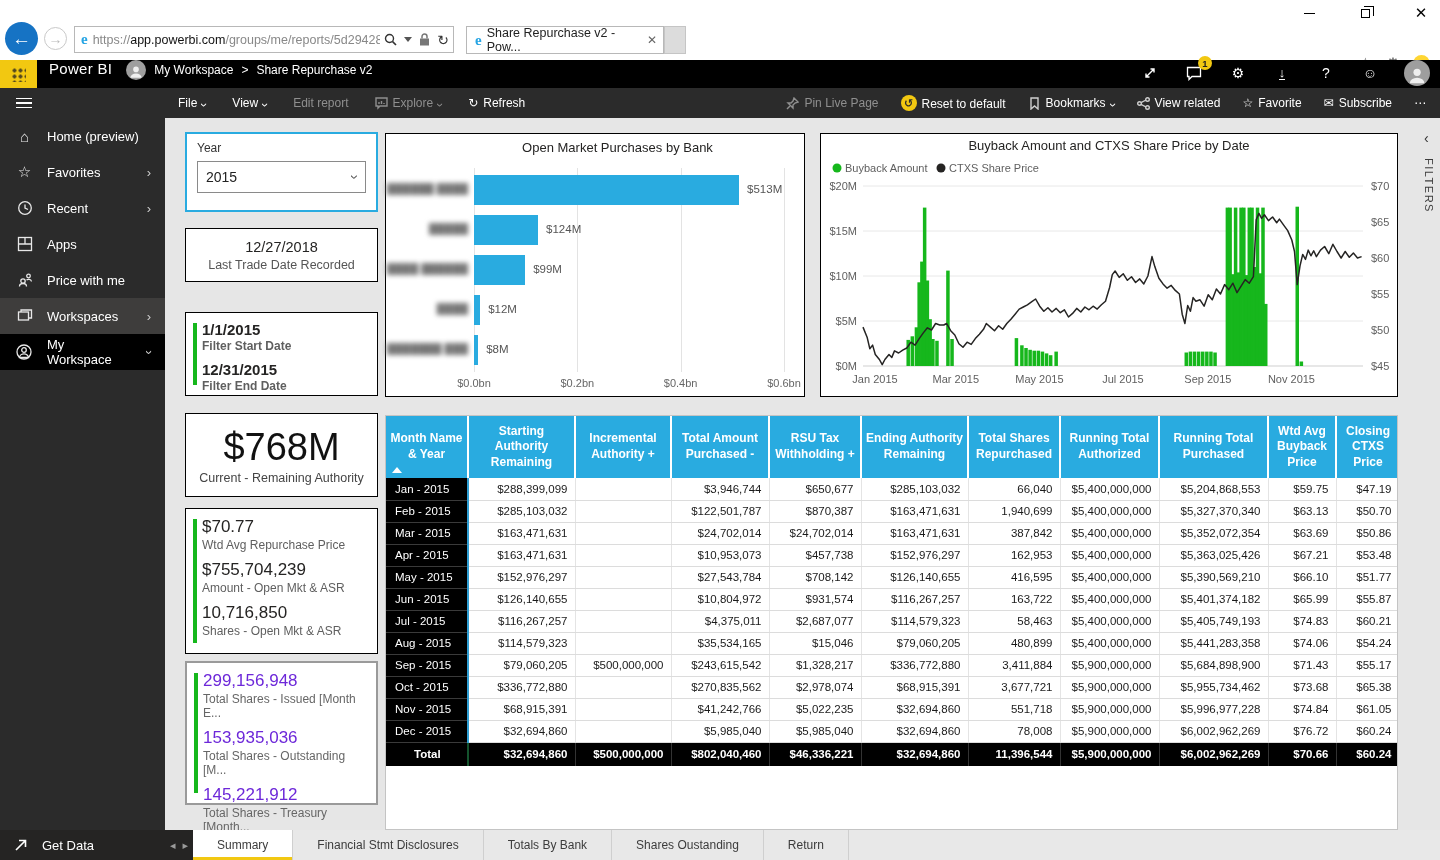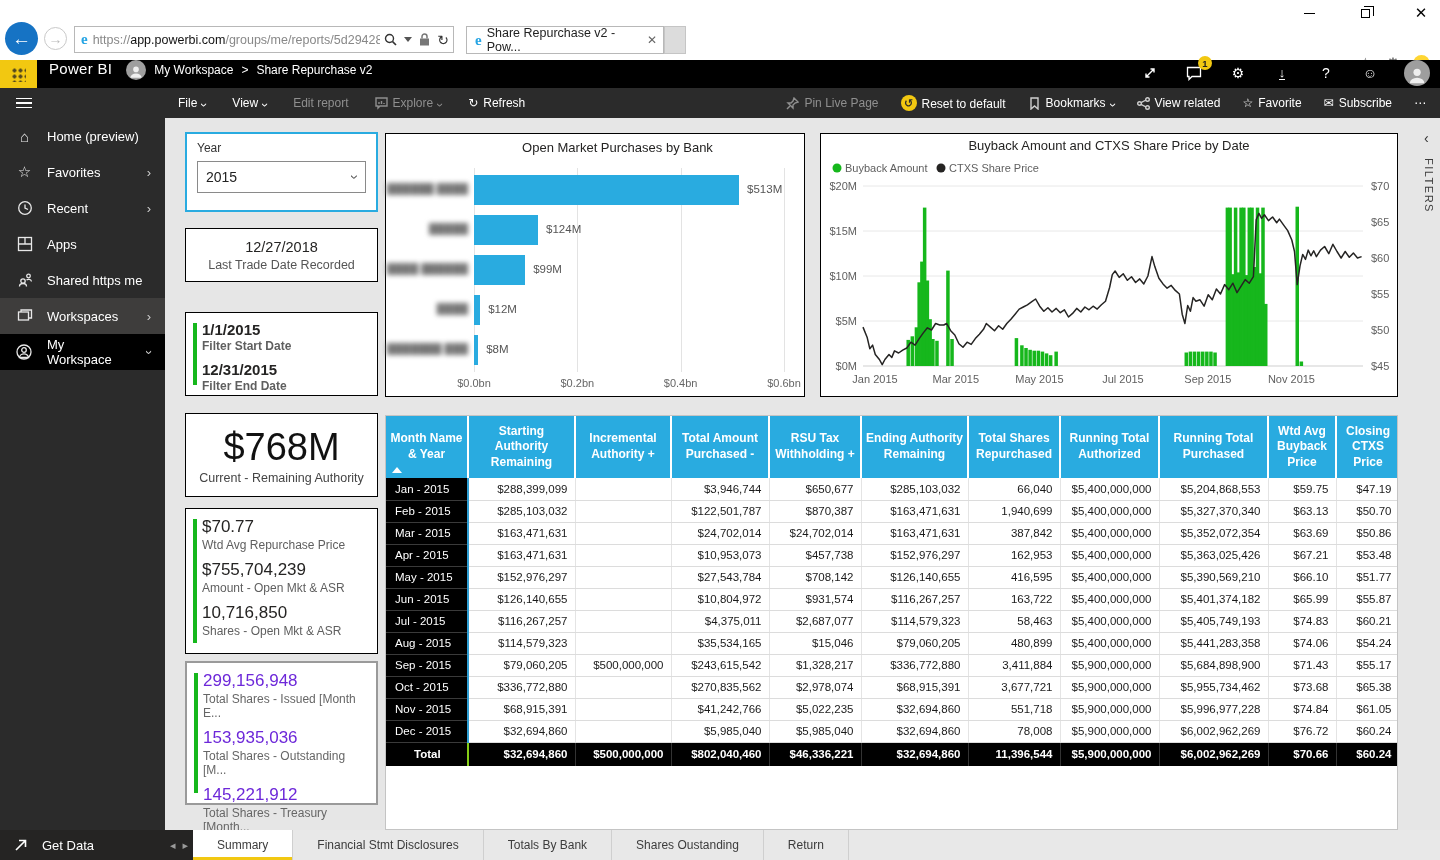--- a/index.html
+++ b/index.html
@@ -111,21 +111,21 @@
   .viz-combo { left:655px; top:15px; width:578px; height:264px; border:1px solid #000; }
 
   
   .viz-table { left:220px; top:297px; width:1013px; height:415px; border:1px solid #c4c4c4; overflow:hidden; }
   table.grid { border-collapse:collapse; table-layout:fixed; width:1013px; }
   table.grid th { background:#29abe0; color:#fff; font-size:12px; font-weight:bold; text-align:center; vertical-align:middle; height:62px; padding:2px 4px; border-right:2px solid #fff; line-height:1.3; position:relative; }
   table.grid th:last-child { border-right:none; }
   table.grid td { font-size:11.5px; color:#1a1a1a; text-align:right; height:22px; padding:0 7px; border-bottom:1px solid #dcdcdc; border-right:1px solid #e4e4e4; white-space:nowrap; overflow:hidden; }
   table.grid td.m { background:#000; color:#fff; text-align:left; padding-left:9px; border-bottom:1px solid #3a3a3a; border-right:2px solid #2f9fd4; }
   table.grid tr.total td { background:#000; color:#fff; font-weight:bold; border-right:1px solid #333; border-bottom:none; height:24px; }
-  table.grid tr.total td.m { border-right:2px solid #84cc16;padding-left:28px; }
+  table.grid tr.total td.m { border-right:2px solid #14532d;padding-left:28px; }
   .sort-tri { position:absolute; left:6px; bottom:5px; width:0; height:0; border-left:5px solid transparent; border-right:5px solid transparent; border-bottom:6px solid #fff; }
 
   
   .filters-pane { position:absolute; right:0; top:0; width:22px; height:712px; }
   .filters-collapse { position:absolute; top:12px; left:6px; font-size:14px; color:#333; }
   .filters-label { position:absolute; top:40px; left:5px; writing-mode:vertical-rl; font-size:11px; color:#3d3d3d; letter-spacing:1.5px; }
 
   
   .tabstrip { position:absolute; top:830px; left:0; width:1440px; height:30px; background:#e8e8e8; display:flex; align-items:stretch; }
   .getdata-zone { width:165px; background:#252423; color:#fff; display:flex; align-items:center; gap:14px; padding-left:14px; font-size:13px; flex:none; }
@@ -330,21 +330,21 @@
     </div>
     <div class="sb-item">
       <span class="sb-ico">
           <svg viewBox="0 0 16 16">
             <circle cx="6" cy="9" r="2.2"></circle>
             <path d="M2.5 14.5 a3.5 3 0 0 1 7 0"></path>
             <circle cx="11.5" cy="4" r="1.8"></circle>
             <path d="M9.5 8 a3 2.6 0 0 1 5 1.5"></path>
           </svg>
         </span>
-      <span>Shared https me</span>
+      <span>Price with me</span>
     </div>
     <div class="sb-item lighter">
       <span class="sb-ico">
           <svg viewBox="0 0 16 16">
             <rect x="1.5" y="4" width="10" height="8"></rect>
             <path d="M4 4 V2 H14.5 V10 H11.5"></path>
           </svg>
         </span>
       <span>Workspaces</span>
       <span class="sb-chev">›</span>

